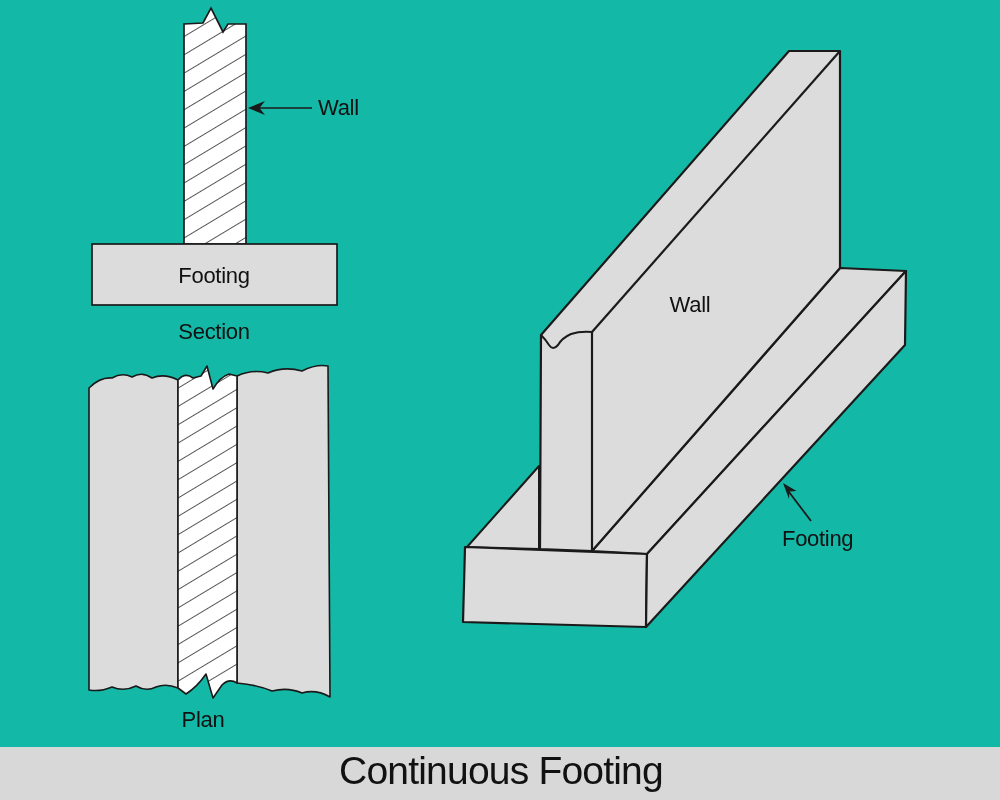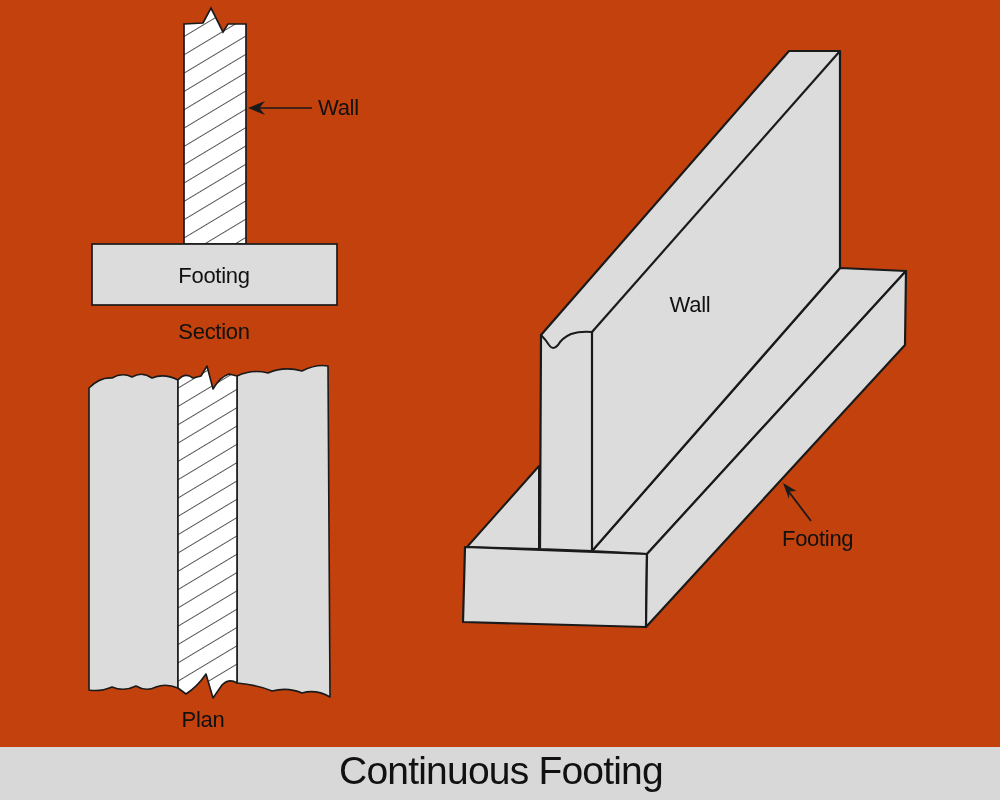--- a/index.html
+++ b/index.html
@@ -4,21 +4,21 @@
 <style>
   html, body {
     margin: 0;
     padding: 0;
     background: #ffffff;
   }
   #stage {
     position: relative;
     width: 1000px;
     height: 800px;
-    background: #c2410c;
+    background: #14b8a6;
     overflow: hidden;
     font-family: "Liberation Sans", "DejaVu Sans", sans-serif;
   }
   svg text {
     font-family: "Liberation Sans", "DejaVu Sans", sans-serif;
     fill: #111111;
   }
   .label {
     font-size: 22px;
     letter-spacing: -0.3px;

